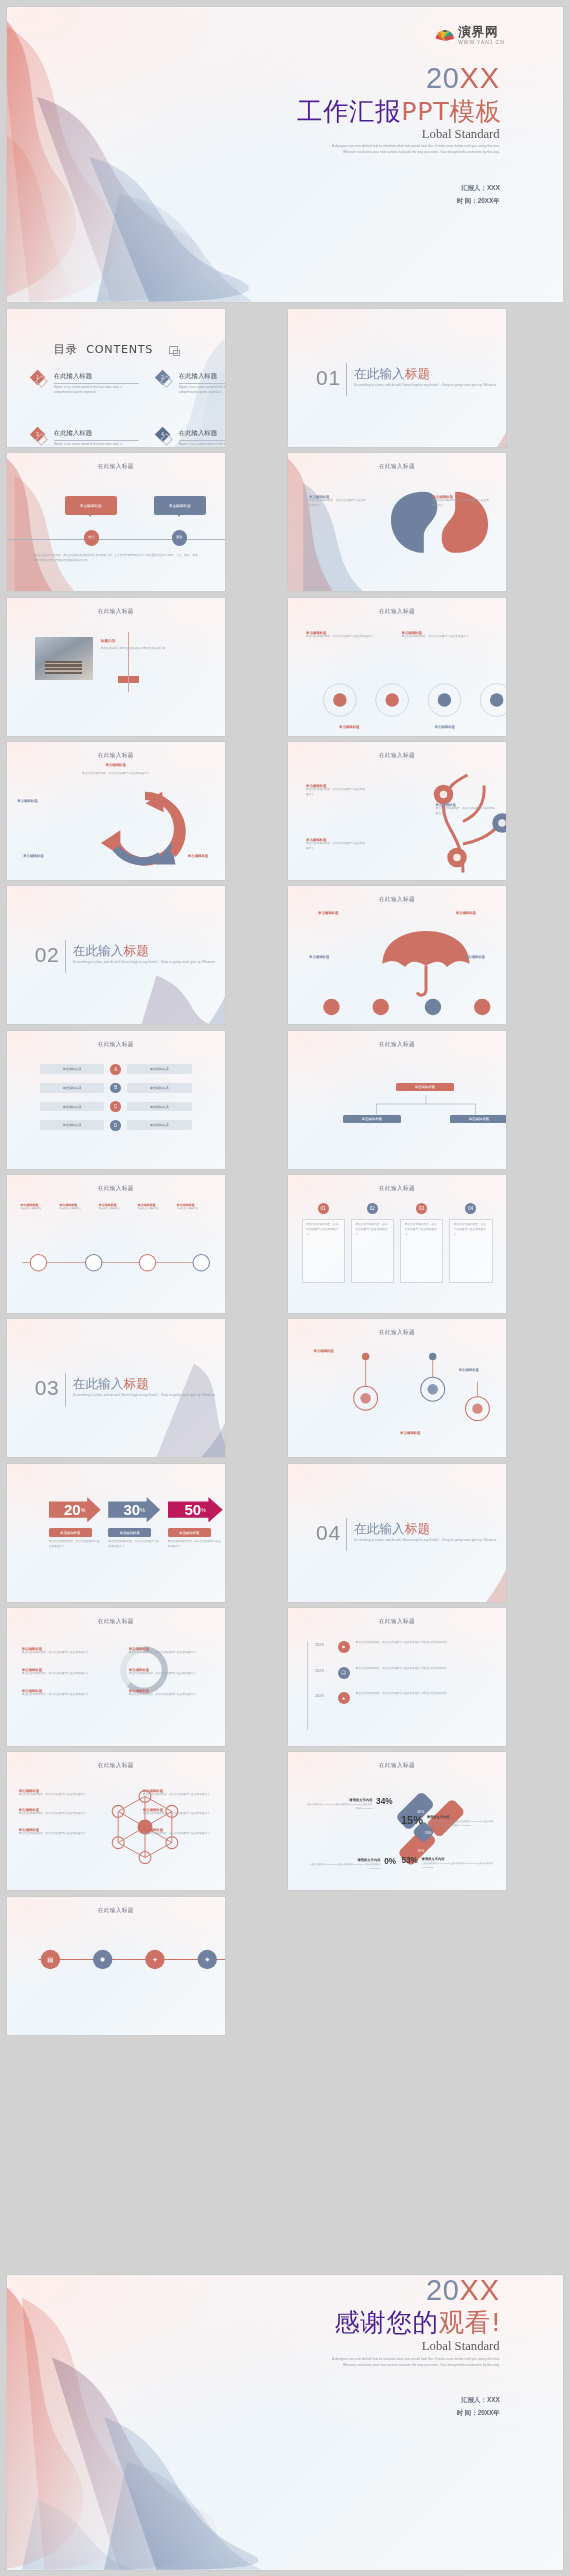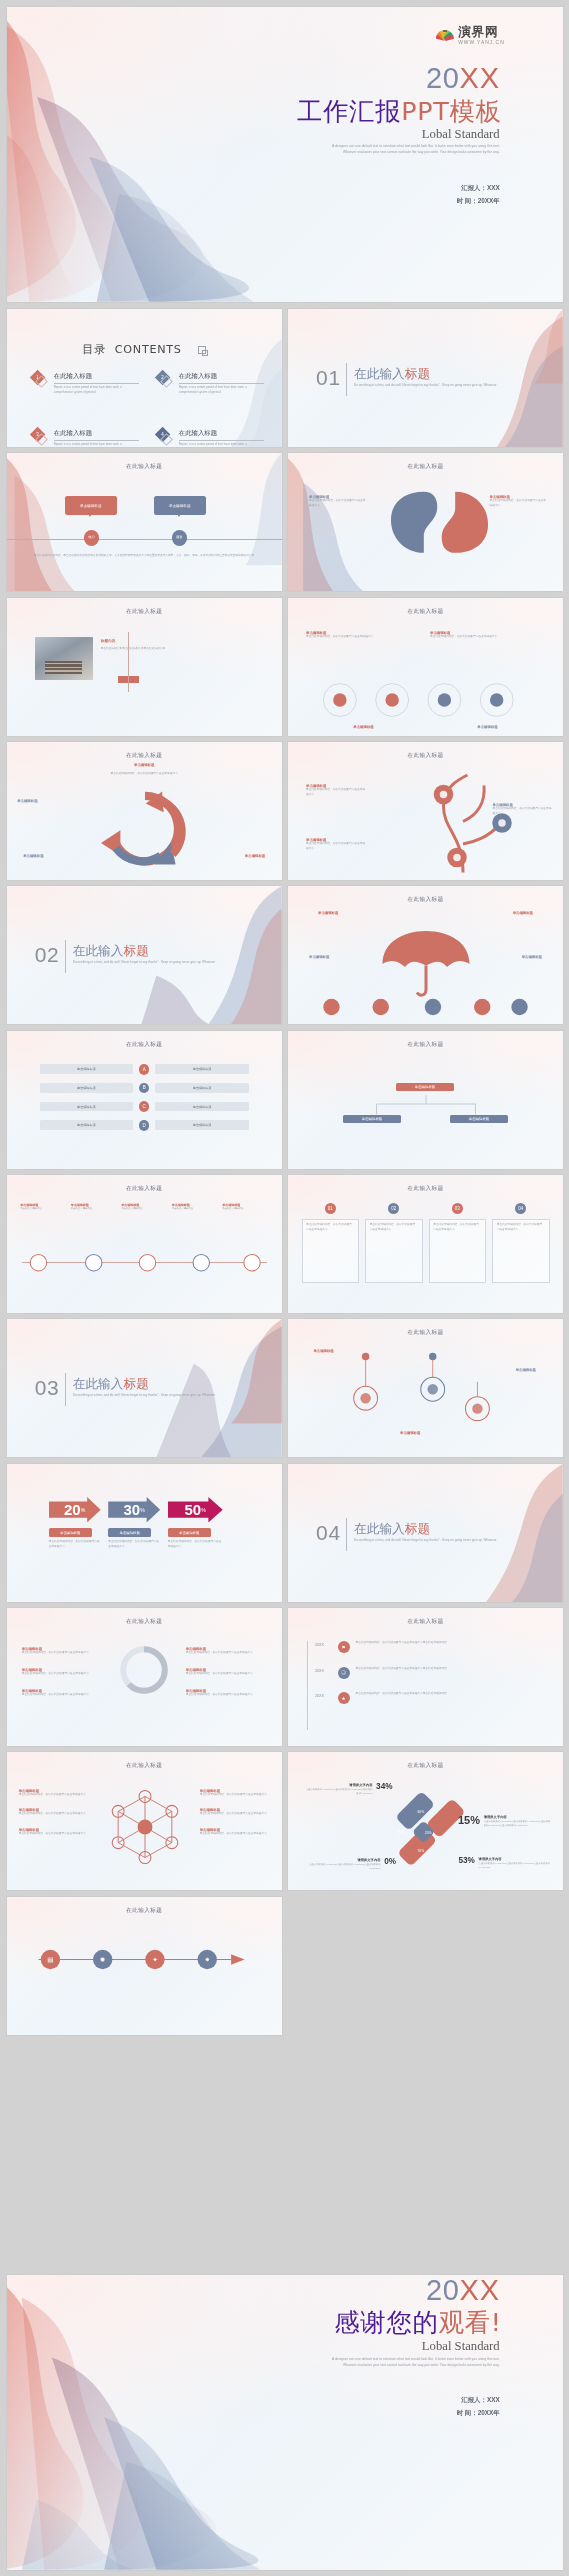--- a/index.html
+++ b/index.html
@@ -12,21 +12,21 @@
   }
   .page { position:relative; width:570px; height:2576px; background:#d2d2d2; }
 
   
   .slide {
     position:absolute; overflow:hidden;
     background:#f4f7fa;
     box-shadow:0 0 0 0.7px rgba(0,0,0,.04);
     padding-left:41px;
   }
-  .slide.half { width:275px; height:138px; }
+  .slide.half { width:218px; height:138px; }
   .slide.full { width:556px; height:295px; }
 
   
   .smoke { position:absolute; inset:0; pointer-events:none; }
 
   .bg-base {
     position:absolute; inset:0;
     background:
       radial-gradient(120% 90% at 88% 8%, #fdf4f3 0%, rgba(253,244,243,0) 55%),
       radial-gradient(110% 100% at 4% 4%,  #fceeec 0%, rgba(252,238,236,0) 60%),
@@ -751,21 +751,21 @@
         <rect x="22" y="30" width="26" height="50" rx="7" fill="#7081a0"></rect>
         <rect x="58" y="62" width="26" height="50" rx="7" fill="#cd7164"></rect>
         <rect x="52" y="56" width="22" height="22" rx="6" fill="#7081a0"></rect>
       </g>
       <text x="52" y="45" font-size="4.5" fill="#fff" text-anchor="middle" font-family="Liberation Sans, sans-serif">60%</text>
       <text x="26" y="72" font-size="4.5" fill="#fff" text-anchor="middle" font-family="Liberation Sans, sans-serif">80%</text>
       <text x="62" y="74" font-size="4.5" fill="#fff" text-anchor="middle" font-family="Liberation Sans, sans-serif">20%</text>
       <text x="52" y="98" font-size="4.5" fill="#fff" text-anchor="middle" font-family="Liberation Sans, sans-serif">70%</text>
     </svg>
 
-    <div style="position:absolute;left:16.5px;top:31px;width:88px;display:flex;gap:3.7px;align-items:flex-start;justify-content:flex-end">
+    <div style="position:absolute;left:16.5px;top:46px;width:88px;display:flex;gap:3.7px;align-items:flex-start;justify-content:flex-end">
       <div style="text-align:right;flex:1">
         <div style="font-size:3.3px;font-weight:700;color:#4a4a4a">请替换文字内容</div>
         <div class="txt-xs" style="font-size:2.3px">点击添加更多的XXPpt.com点击添加更多的XXPpt.com点击添加更多的XXPpt.com</div>
       </div>
       <div style="font-size:8.2px;color:#3a3a3a;font-weight:700;margin-top:-1.5px">34%</div>
     </div>
 
     <div style="position:absolute;right:12px;top:63px;width:93px;display:flex;gap:3.7px;align-items:flex-start">
       <div style="font-size:11px;color:#3a3a3a;font-weight:700;margin-top:-1.5px">15%</div>
       <div style="flex:1">

